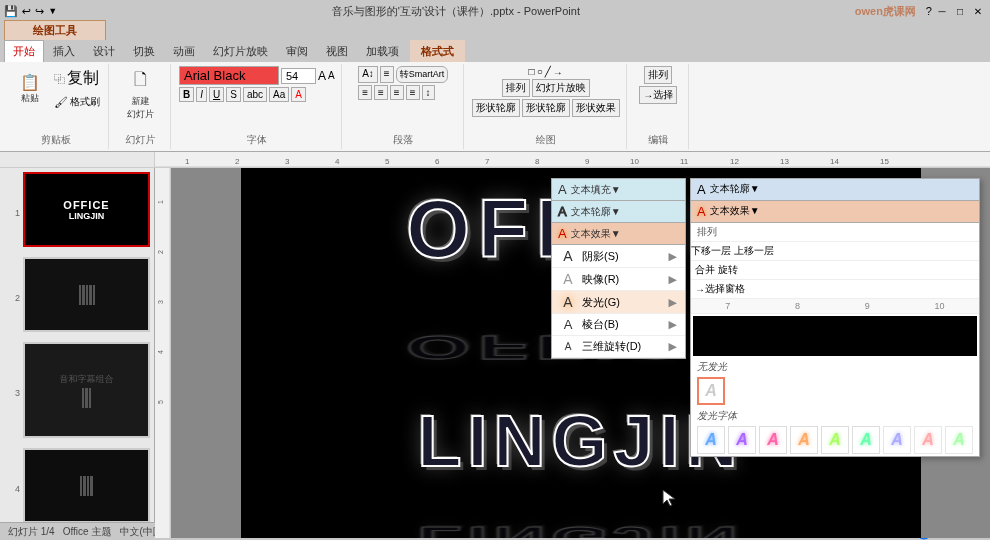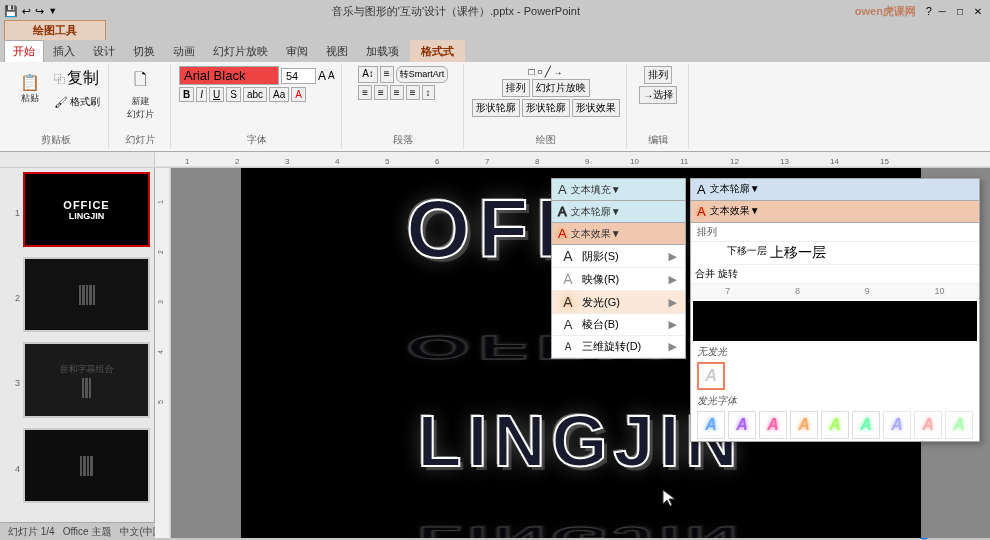--- a/index.html
+++ b/index.html
@@ -296,21 +296,21 @@
             <div class="barcode-line"></div>
             <div class="barcode-line thick"></div>
             <div class="barcode-line"></div>
           </div>
         </div>
       </div>
     </div>
 
     <div style="display:flex; align-items:center; margin-bottom:4px;">
       <span style="font-size:9px; color:#666; width:16px; text-align:right; margin-right:3px;">3</span>
-      <div class="slide-thumb" style="flex:1; height:76px; background:#1a1a1a;">
+      <div class="slide-thumb" style="flex:1; height:96px; background:#1a1a1a;">
         <div style="display:flex; flex-direction:column; align-items:center; justify-content:center; gap:2px;">
           <div style="color:#555; font-size:9px;">音和字幕组合</div>
           <div class="barcode-lines">
             <div class="barcode-line"></div>
             <div class="barcode-line thick"></div>
             <div class="barcode-line"></div>
           </div>
         </div>
       </div>
     </div>
@@ -422,27 +422,30 @@
               <span>文本轮廓▼</span>
             </div>
             <div style="background:#f0c8b0; padding:3px 6px; font-size:10px; border-bottom:1px solid #aaa; display:flex; gap:4px;">
               <span style="font-size:13px; color:#c00; text-shadow:0 0 4px #f80;">A</span>
               <span>文本效果▼</span>
             </div>
 
             <div style="padding:2px 6px; font-size:10px; color:#555; border-bottom:1px solid #eee; display:flex; justify-content:space-between;">
               <span>排列</span>
             </div>
-            <div style="padding:2px 0; display:flex; gap:3px; flex-wrap:wrap; border-bottom:1px solid #eee;margin-left:36px;">
+            <div style="padding:2px 0; display:flex; gap:3px; flex-wrap:wrap; border-bottom:1px solid #eee;">
               <span style="font-size:10px;">下移一层</span>
-              <span style="font-size:14px;">上移一层</span>
+              <span style="font-size:10px;">上移一层</span>
             </div>
             <div style="padding:2px 4px; display:flex; gap:3px; border-bottom:1px solid #eee;">
               <span style="font-size:10px;">合并</span>
               <span style="font-size:10px;">旋转</span>
+            </div>
+            <div style="padding:2px 4px; font-size:10px; border-bottom:1px solid #eee;">
+              <span>→选择窗格</span>
             </div>
 
             <div style="display:flex; justify-content:space-around; padding:2px; background:#f8f8f8; border-bottom:1px solid #eee;">
               <span style="font-size:9px; color:#888;">7</span>
               <span style="font-size:9px; color:#888;">8</span>
               <span style="font-size:9px; color:#888;">9</span>
               <span style="font-size:9px; color:#888;">10</span>
             </div>
 
             <div style="height:40px; background:#000; margin:2px;"></div>

